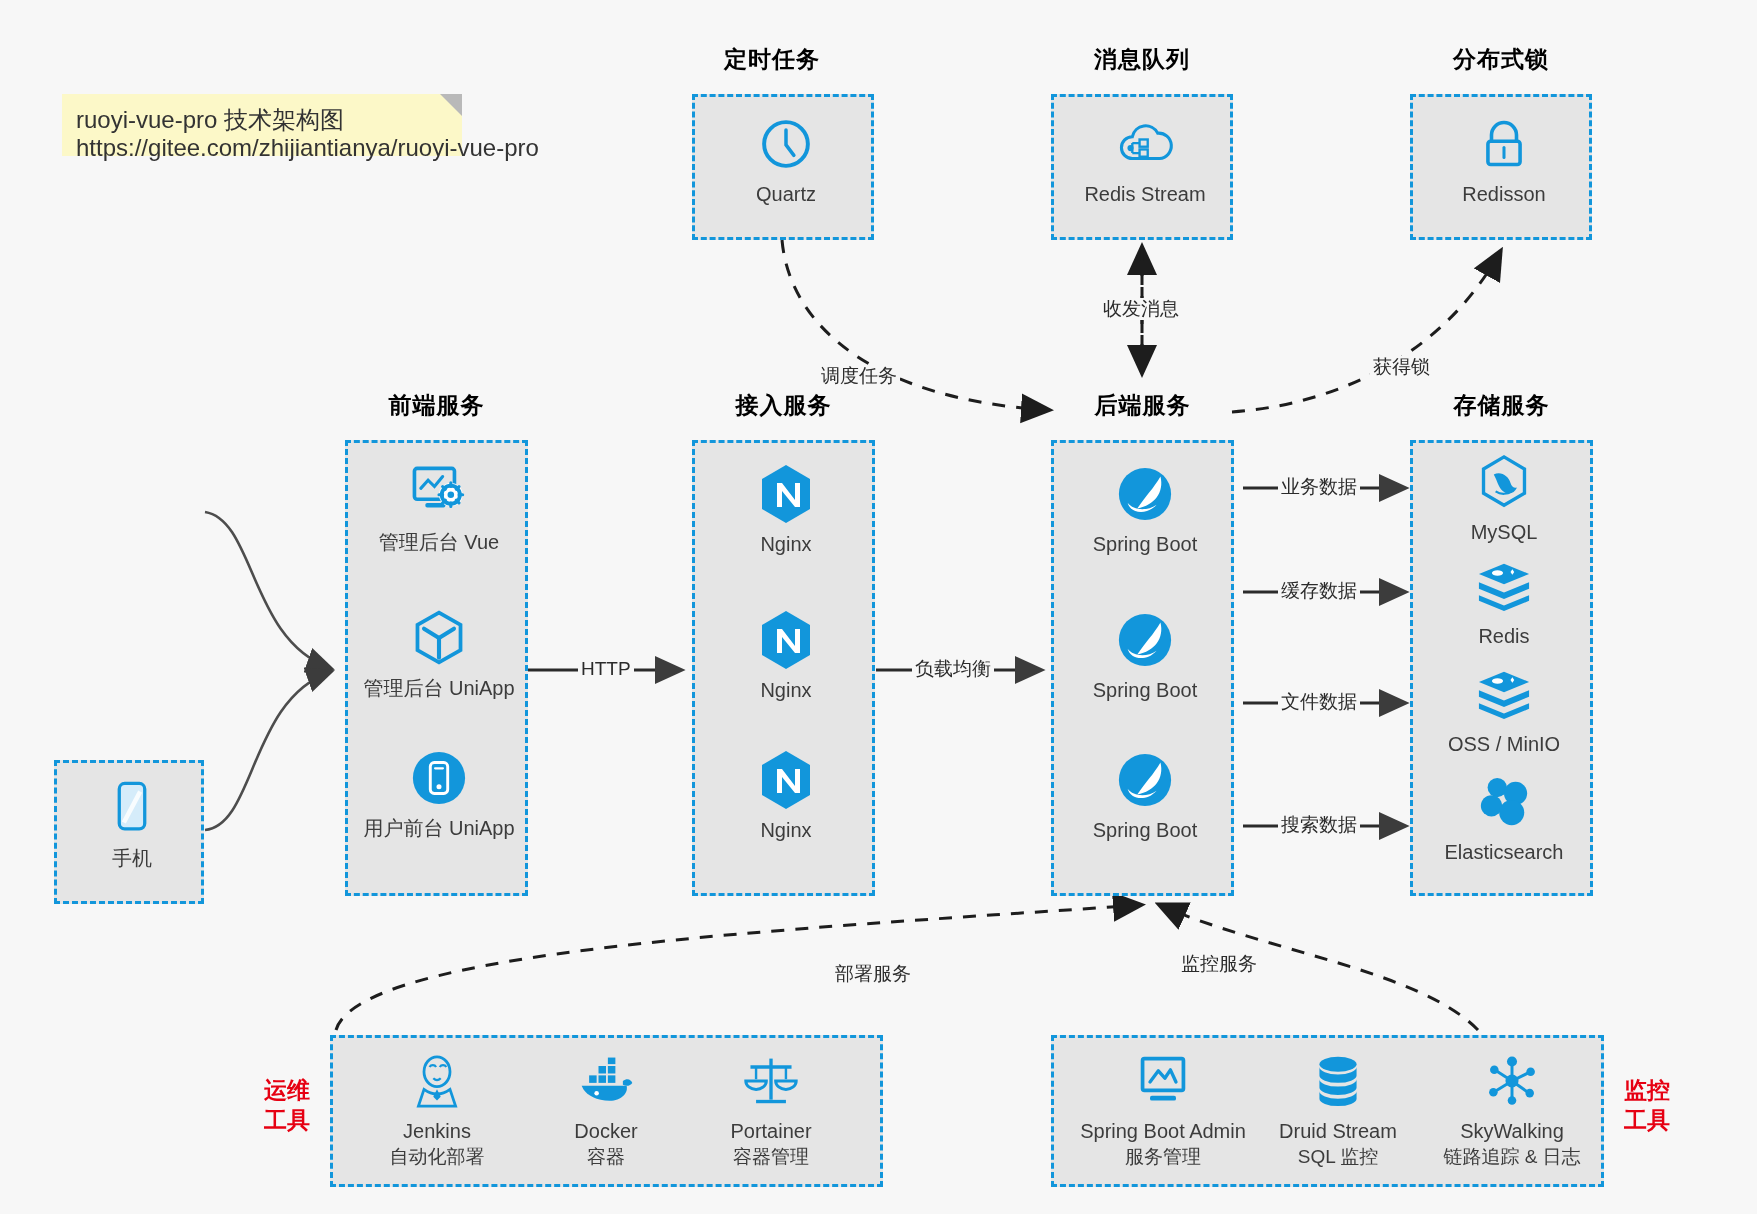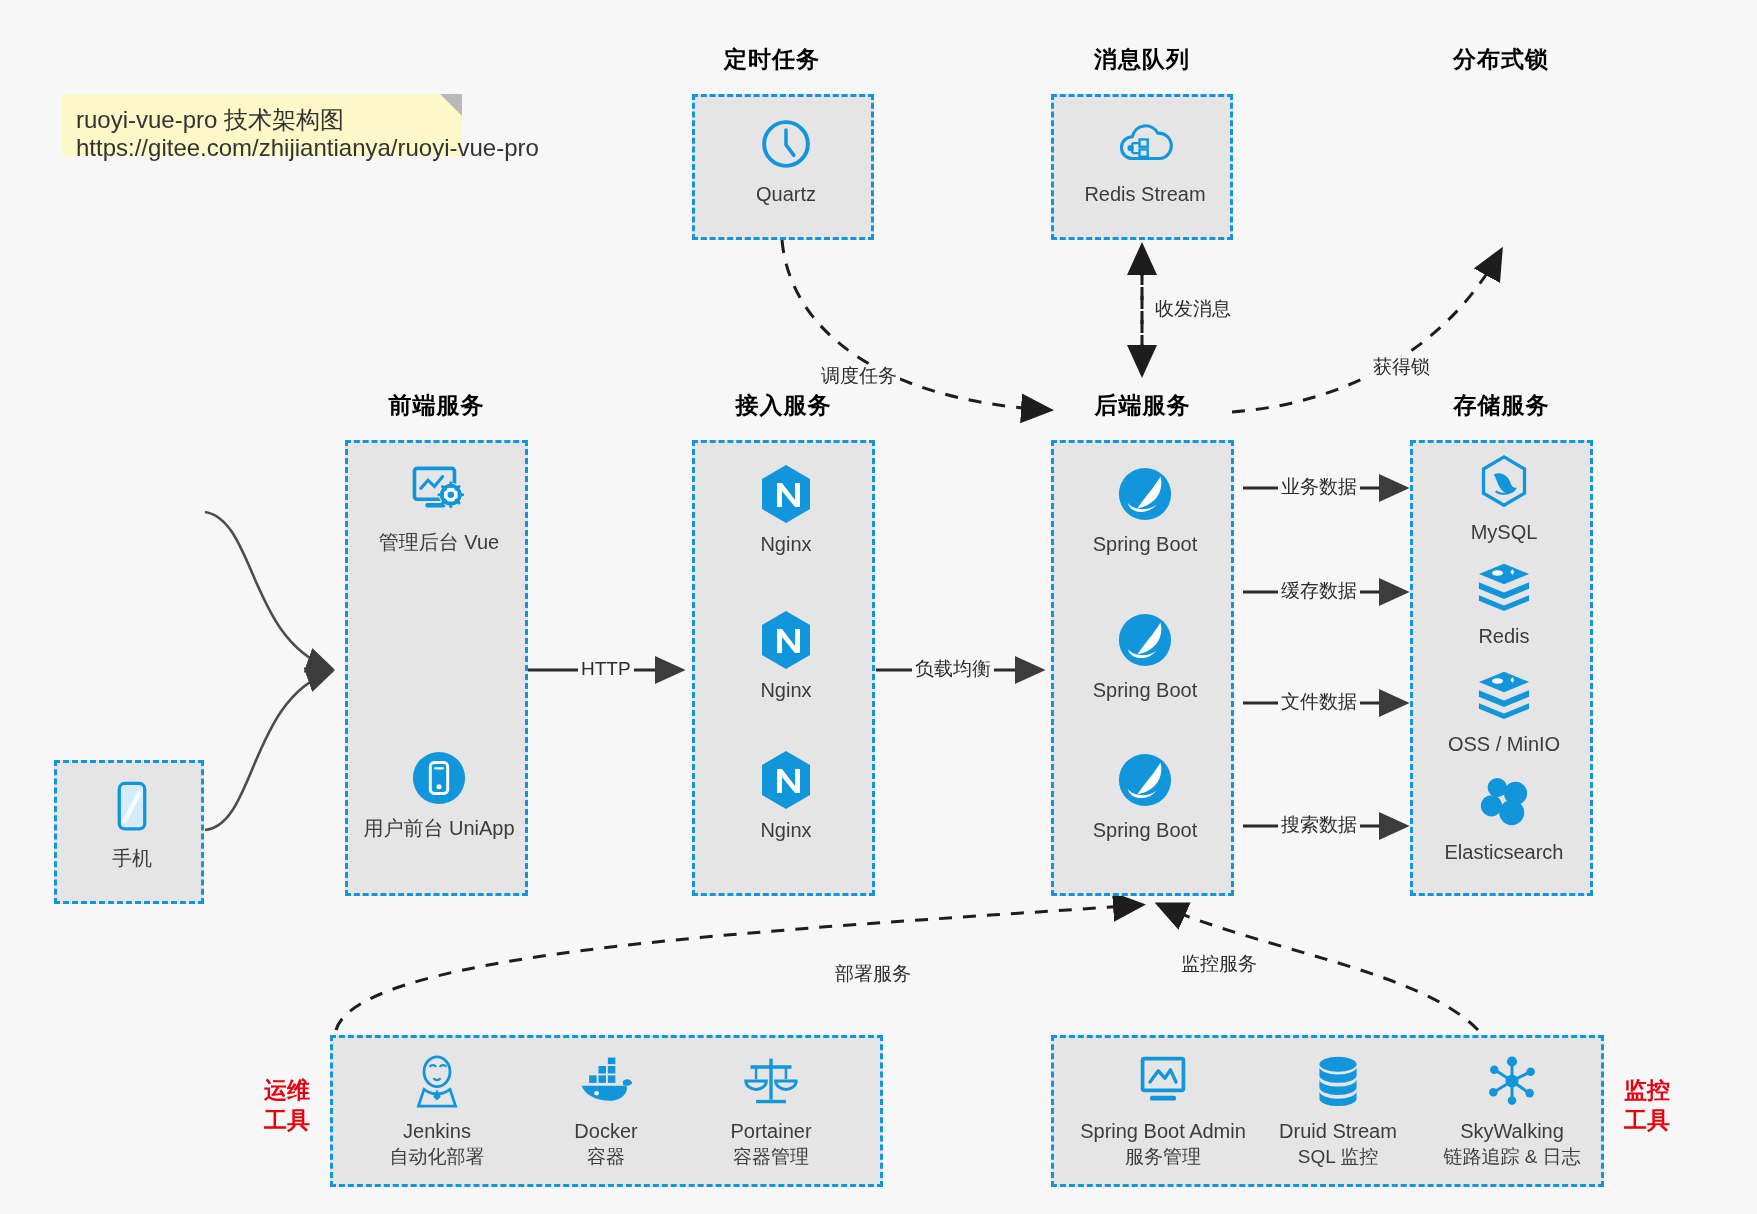--- a/index.html
+++ b/index.html
@@ -159,20 +159,32 @@
           <rect x="26" y="36" width="9" height="8" fill="none" stroke="#1296db" stroke-width="2.6"></rect>
           <path d="M18 29 h8 M18 40 h8 M18 29 v11" stroke="#1296db" stroke-width="2.6" fill="none"></path>
           <circle cx="16" cy="34.5" r="3.4" fill="#1296db"></circle>
         </svg>
       </div>
       <div class="cap">Redis Stream</div>
     </div>
   </div>
 
   <div class="grp-title" style="left:1410px;top:44px;width:182px;">分布式锁</div>
+  <div class="box" style="left:1410px;top:94px;width:182px;height:146px;">
+    <div class="node" style="left:11px;top:16px;">
+      <div class="ico">
+        <svg width="50" height="56" viewBox="0 0 56 62">
+          <path d="M14 28 v-7 a14 14 0 0 1 28 0 v7" fill="none" stroke="#1296db" stroke-width="4"></path>
+          <rect x="10" y="28" width="36" height="26" rx="3" fill="none" stroke="#1296db" stroke-width="4"></rect>
+          <path d="M28 35 v11" stroke="#1296db" stroke-width="3.4" stroke-linecap="round"></path>
+        </svg>
+      </div>
+      <div class="cap">Redisson</div>
+    </div>
+  </div>
 
 
   <div class="box" style="left:54px;top:760px;width:150px;height:144px;">
     <div class="node" style="left:-5px;top:14px;">
       <div class="ico">
         <svg width="40" height="56" viewBox="0 0 44 60">
           <rect x="8" y="3" width="28" height="50" rx="6" fill="#d5ecfa" stroke="#1296db" stroke-width="3.6"></rect>
           <path d="M13 46 L31 12" stroke="#ffffff" stroke-width="5" opacity=".85"></path>
         </svg>
       </div>
@@ -197,20 +209,31 @@
               <path d="M33 33 h4"></path>
               <path d="M55 33 h4"></path>
             <path d="M37 24 l3 3"></path>
               <path d="M52 39 l3 3"></path>
               <path d="M55 24 l-3 3"></path>
               <path d="M40 39 l-3 3"></path>
           </g>
         </svg>
       </div>
       <div class="cap">管理后台 Vue</div>
+    </div>
+    <div class="node" style="left:11px;top:164px;">
+      <div class="ico">
+        <svg width="58" height="58" viewBox="0 0 62 62">
+          <path d="M31 4 L54 17 V44 L31 57 L8 44 V17 Z" fill="none" stroke="#1296db" stroke-width="4"></path>
+          <path d="M31 31 L31 52" stroke="#1296db" stroke-width="4.4" stroke-linecap="round"></path>
+          <path d="M31 31 L15 21" stroke="#1296db" stroke-width="4.4" stroke-linecap="round"></path>
+          <path d="M31 31 L47 21" stroke="#1296db" stroke-width="4.4" stroke-linecap="round"></path>
+        </svg>
+      </div>
+      <div class="cap">管理后台 UniApp</div>
     </div>
     <div class="node" style="left:11px;top:304px;">
       <div class="ico">
         <svg width="58" height="58" viewBox="0 0 60 60">
           <circle cx="30" cy="30" r="27" fill="#1296db"></circle>
           <rect x="21" y="14" width="18" height="32" rx="4" fill="none" stroke="#ffffff" stroke-width="3"></rect>
           <circle cx="30" cy="39" r="2.6" fill="#ffffff"></circle>
           <path d="M26 20 h8" stroke="#ffffff" stroke-width="2.4" stroke-linecap="round"></path>
         </svg>
       </div>
@@ -439,21 +462,21 @@
     </div>
   </div>
   <div class="side-title" style="left:1618px;top:1075px;width:58px;">
     <div>监控</div>
     <div>工具</div>
   </div>
 
   <div class="elabel" style="left:578px;top:658px;">HTTP</div>
   <div class="elabel" style="left:912px;top:658px;">负载均衡</div>
   <div class="elabel" style="left:818px;top:365px;">调度任务</div>
-  <div class="elabel" style="left:1152px;top:298px;text-align:center;">收发消息</div>
+  <div class="elabel" style="left:1100px;top:298px;text-align:center;">收发消息</div>
   <div class="elabel" style="left:1370px;top:356px;">获得锁</div>
   <div class="elabel" style="left:1278px;top:476px;">业务数据</div>
   <div class="elabel" style="left:1278px;top:580px;">缓存数据</div>
   <div class="elabel" style="left:1278px;top:691px;">文件数据</div>
   <div class="elabel" style="left:1278px;top:814px;">搜索数据</div>
   <div class="elabel" style="left:832px;top:963px;">部署服务</div>
   <div class="elabel" style="left:1178px;top:953px;">监控服务</div>
 
 </div>
 

